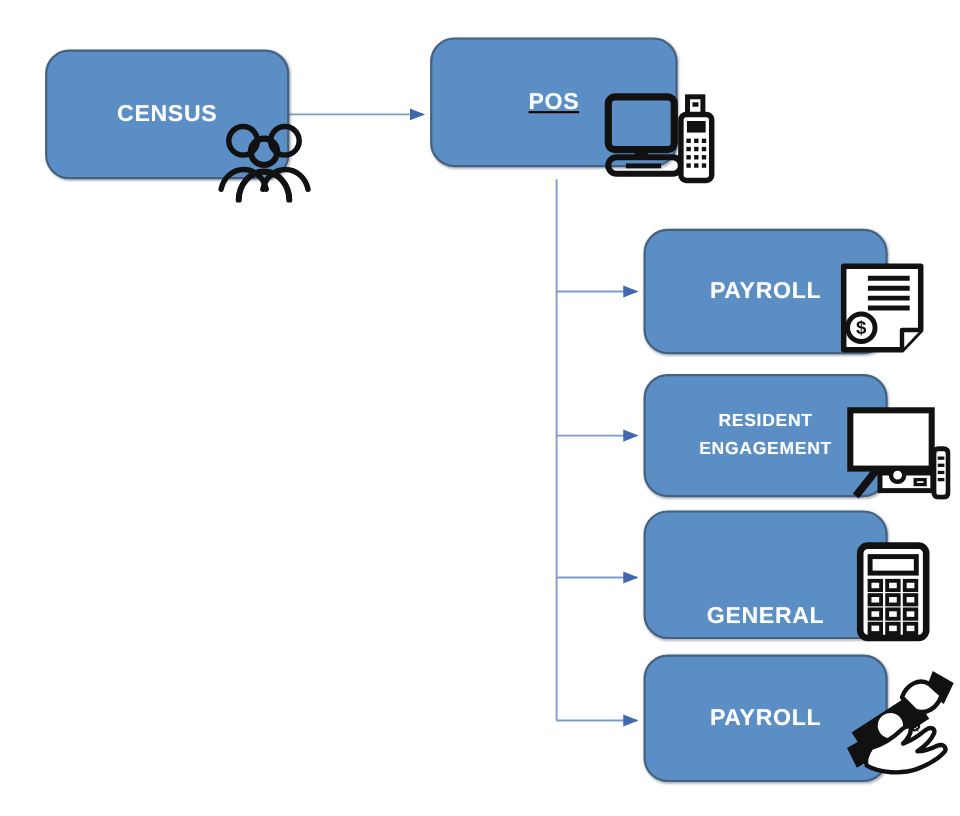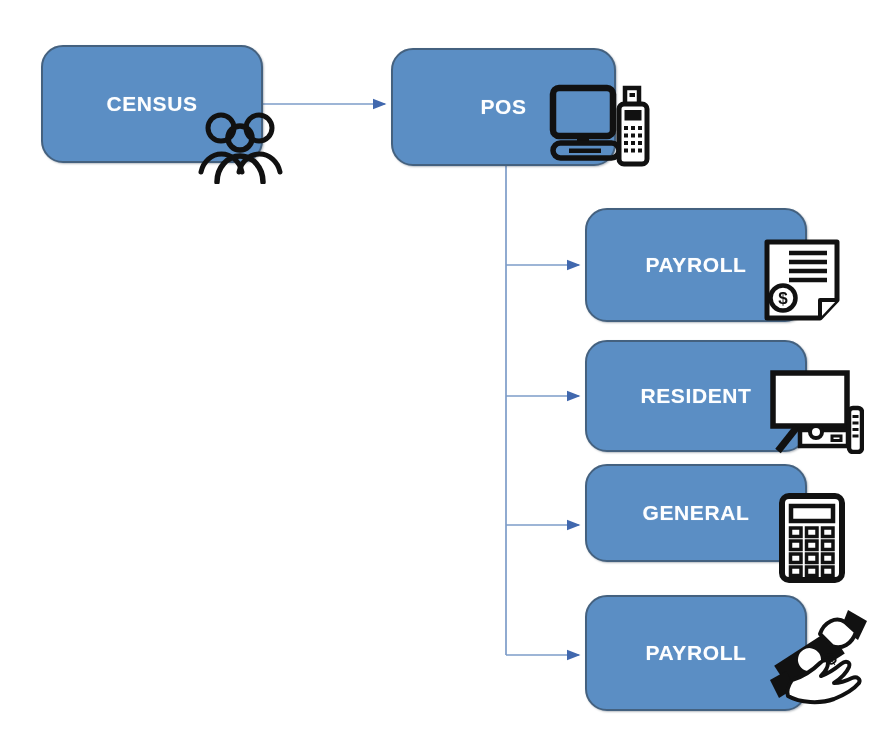--- a/index.html
+++ b/index.html
@@ -12,30 +12,30 @@
     position:absolute;z-index:1;box-sizing:border-box;
     background:#5b8ec4;border:2px solid #44617f;border-radius:22px;
     display:flex;align-items:center;justify-content:center;text-align:center;
     box-shadow:1px 1px 2px rgba(50,62,80,.35);
   }
   .node-label{
     color:#fdfeff;font-weight:bold;font-size:21px;letter-spacing:.6px;line-height:1.75;
     text-shadow:0 0 1px rgba(255,255,255,.4);
   }
   .node-label .line{display:block;}
-  .node.small .node-label{font-size:21px;line-height:1.6;}
+  .node.small .node-label{font-size:16px;line-height:1.6;}
   .icon{position:absolute;z-index:2;}
   .icon svg{display:block;width:100%;height:100%;}
 
   
   #node-census  {left:25px;  top:45px;  width:222px; height:118px;margin-left:16px;}
-  #node-pos     {left:391px; top:48px;  width:225px; height:118px;}
+  #node-pos     {left:391px; top:34px;  width:225px; height:118px;text-decoration:underline;}
   #node-billing {left:585px; top:208px; width:222px; height:114px;}
   #node-resident{left:585px; top:340px; width:222px; height:112px;}
-  #node-ledger  {left:585px; top:464px; width:222px; height:98px;}
+  #node-ledger  {left:585px; top:464px; width:222px; height:117px;align-items:flex-end;}
   #node-payroll {left:585px; top:595px; width:222px; height:116px;}
 
   
   #icon-census  {left:197px; top:106px; width:86px;  height:78px;}
   #icon-pos     {left:549px; top:84px;  width:102px; height:84px;}
   #icon-billing {left:763px; top:238px; width:78px;  height:84px;}
   #icon-resident{left:770px; top:370px; width:94px;  height:84px;}
   #icon-ledger  {left:778px; top:492px; width:68px;  height:92px;}
   #icon-payroll {left:764px; top:606px; width:104px; height:102px;}
 </style>
@@ -66,20 +66,21 @@
     <span class="node-label">POS</span>
   </div>
 
   <div class="node" id="node-billing">
     <span class="node-label">PAYROLL</span>
   </div>
 
   <div class="node small" id="node-resident">
     <span class="node-label">
       <span class="line">RESIDENT</span>
+      <span class="line">ENGAGEMENT</span>
     </span>
   </div>
 
   <div class="node" id="node-ledger">
     <span class="node-label">
       <span class="line">GENERAL</span>
     </span>
   </div>
 
   <div class="node" id="node-payroll">

